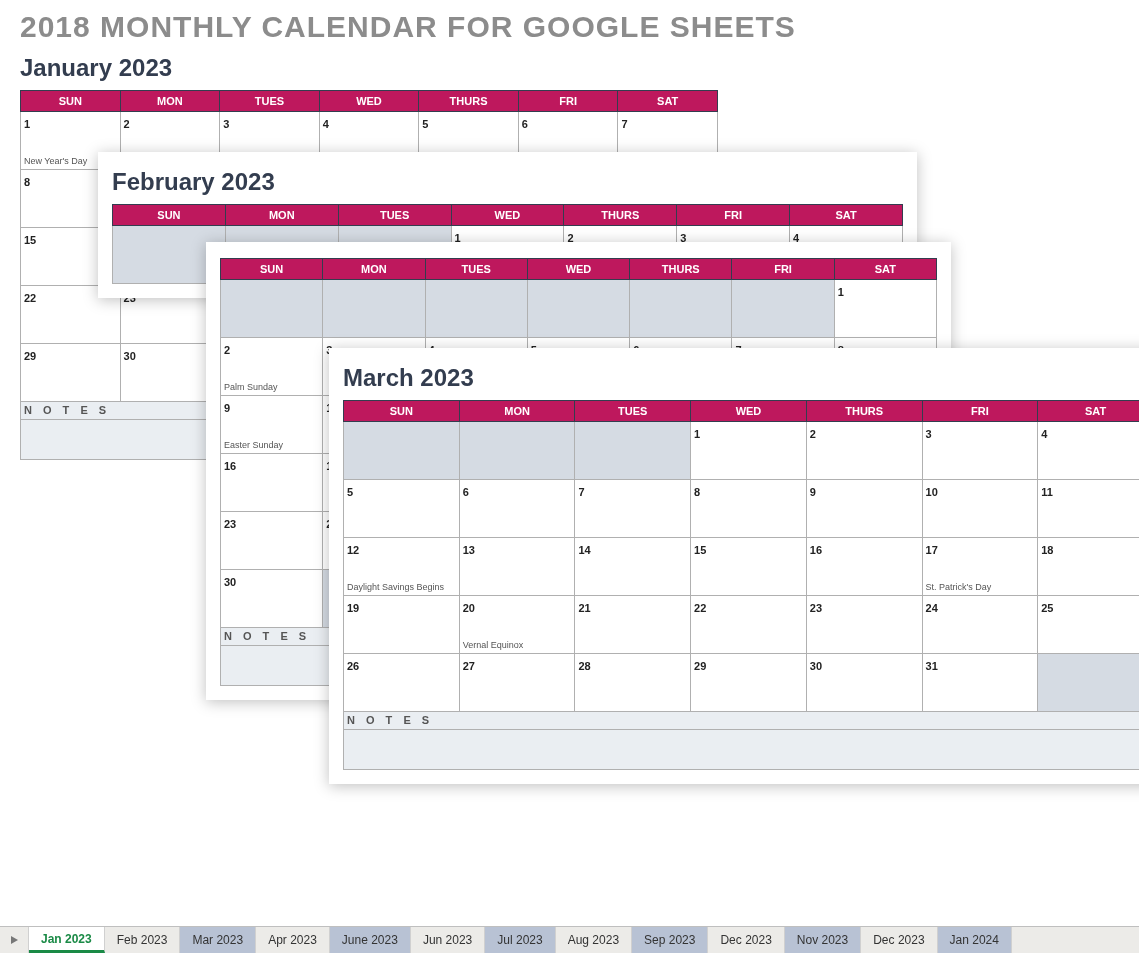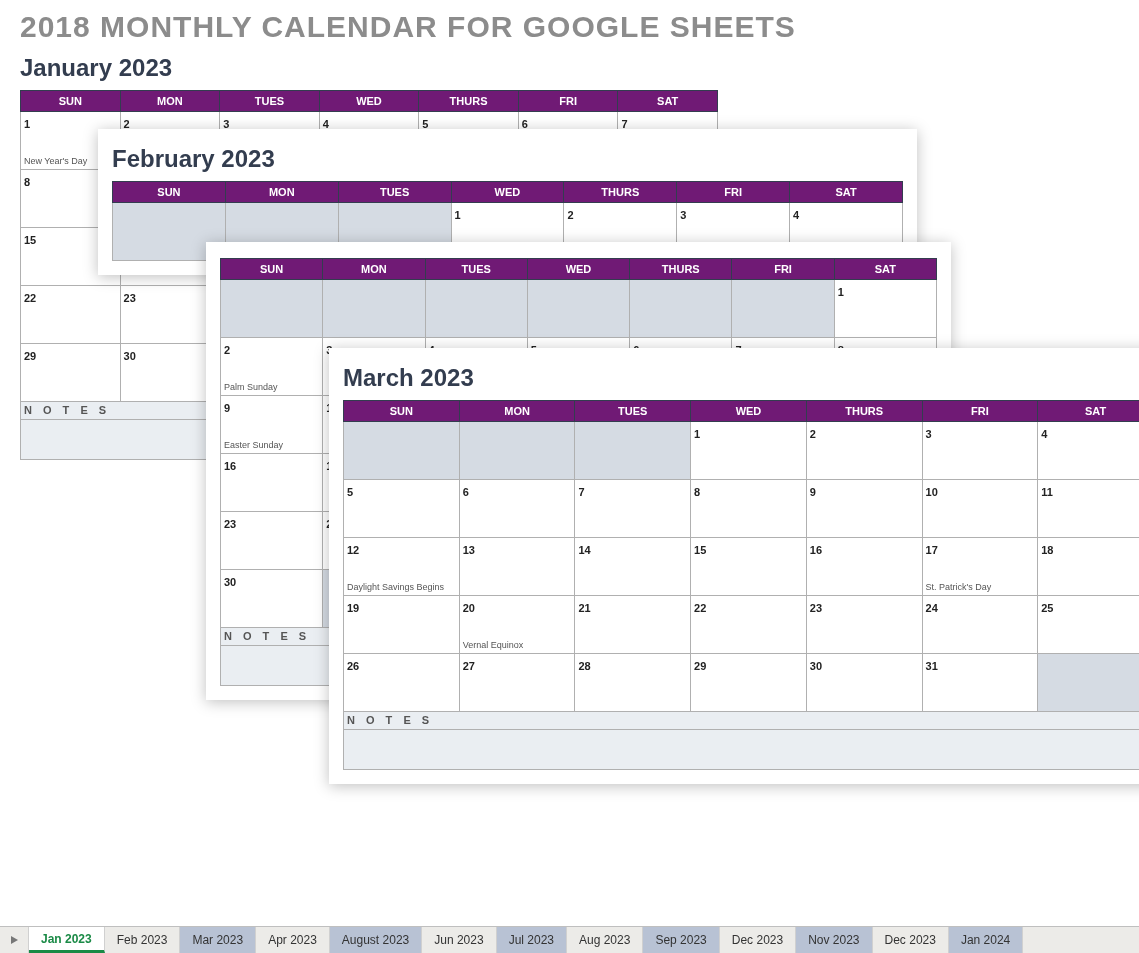--- a/index.html
+++ b/index.html
@@ -1,20 +1,20 @@
 <!DOCTYPE html>
 <html><head>
 <meta charset="utf-8">
 <style>
 html,body{margin:0;padding:0;font-family:"Century Gothic",Futura,Arial,sans-serif;background:#fff;width:1139px;height:953px;overflow:hidden;position:relative}
 .title{font-size:30px;font-weight:bold;color:#8c8c8c;letter-spacing:1px;padding:10px 20px 0 20px}
 .cal{position:absolute;background:#fff;box-shadow:0 2px 14px rgba(0,0,0,0.25);padding:16px 14px 14px 14px;box-sizing:border-box}
 .cal h2{margin:0 0 8px 0;font-size:24px;font-weight:bold;color:#333d4f}
 table{border-collapse:collapse;width:100%;table-layout:fixed}
-th{background:#701a75;color:#fff;font-size:11px;font-weight:bold;padding:4px 0;border:1px solid #333d4f;text-align:center}
+th{background:#be185d;color:#fff;font-size:11px;font-weight:bold;padding:4px 0;border:1px solid #333d4f;text-align:center}
 td{border:1px solid #b0b0b0;height:58px;vertical-align:top;padding:2px 3px;box-sizing:border-box;position:relative}
 td .dnum{font-size:11px;font-weight:bold;color:#222}
 td .evt{font-size:9px;color:#555;position:absolute;bottom:2px;left:3px;right:3px;line-height:1.1}
 td.grey{background:#d5dbe3}
 td.notes-label{font-size:11px;font-weight:bold;letter-spacing:4px;color:#555;background:#eaeef2}
 td.notes-body{background:#eaeef2}
 .tabbar{position:absolute;bottom:0;left:0;right:0;height:26px;background:#ecebe8;border-top:1px solid #bfbfbf;display:flex;align-items:stretch;font-size:12px}
 .play{width:28px;display:flex;align-items:center;justify-content:center;color:#666;border-right:1px solid #d0d0d0}
 .tab{padding:0 12px;display:flex;align-items:center;border-right:1px solid #d0d0d0;color:#333;cursor:pointer;white-space:nowrap}
 .tab.active{color:#1a8a46;font-weight:bold;border-bottom:3px solid #1a8a46;background:#fff}
@@ -90,21 +90,21 @@
         <tr>
           <td class="notes-label" colspan="7" style="height:18px">N O T E S</td>
         </tr>
         <tr>
           <td class="notes-body" colspan="7" style="height:40px"></td>
         </tr>
       </tbody>
     </table>
 </div>
 
-<div class="cal" style="left:98px;top:129px;width:819px">
+<div class="cal" style="left:98px;top:152px;width:819px">
   <h2>February 2023</h2>
   <table>
       <thead>
         <tr>
           <th>SUN</th>
           <th>MON</th>
           <th>TUES</th>
           <th>WED</th>
           <th>THURS</th>
           <th>FRI</th>
@@ -277,21 +277,21 @@
   <div class="play">
     <svg width="10" height="10" viewBox="0 0 10 10">
         <polygon points="2,1 9,5 2,9" fill="#777"></polygon>
       </svg>
   </div>
   <div id="tabs" style="display: flex;">
       <div class="tab active">Jan 2023</div>
       <div class="tab">Feb 2023</div>
       <div class="tab alt">Mar 2023</div>
       <div class="tab">Apr 2023</div>
-      <div class="tab alt">August 2023</div>
+      <div class="tab alt">June 2023</div>
       <div class="tab">Jun 2023</div>
       <div class="tab alt">Jul 2023</div>
       <div class="tab">Aug 2023</div>
       <div class="tab alt">Sep 2023</div>
       <div class="tab">Dec 2023</div>
       <div class="tab alt">Nov 2023</div>
       <div class="tab">Dec 2023</div>
       <div class="tab alt">Jan 2024</div>
     </div>
 </div>

